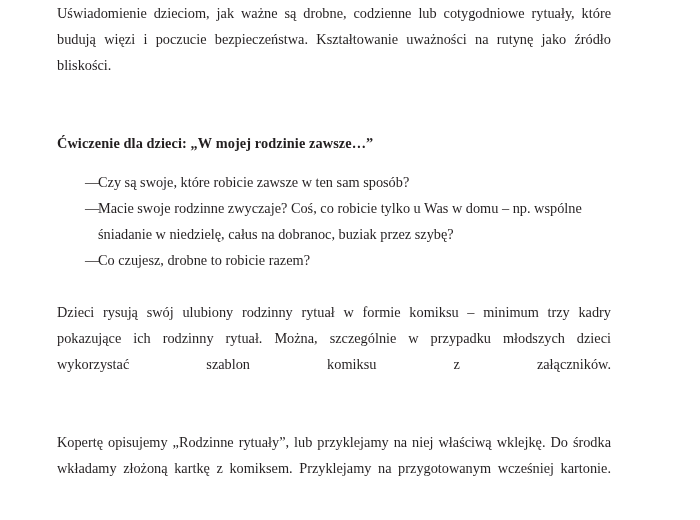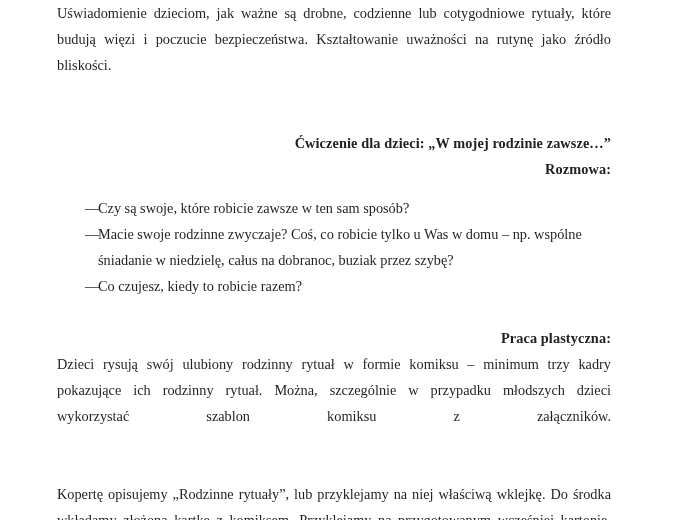--- a/index.html
+++ b/index.html
@@ -49,21 +49,21 @@
     content: "";
     display: inline-block;
     width: 100%;
   }
 
   .heading {
     margin: 0;
     font-size: 14.3px;
     line-height: 26px;
     font-weight: bold;
-    text-align: right;
+    text-align: left;
     letter-spacing: 0.1px;
   }
 
   
   .gap-1 { height: 26px; }
   .gap-half { height: 13px; }
 
   
   .dash-list {
     list-style: none;
@@ -96,42 +96,40 @@
 
 <div class="page">
   <div class="col">
 
     <p class="para">Uświadomienie dzieciom, jak ważne są drobne, codzienne lub cotygodniowe rytuały, które budują więzi i poczucie bezpieczeństwa. Kształtowanie uważności na rutynę jako źródło bliskości.</p>
 
     <div class="gap-1"></div>
 
     <p class="heading">Ćwiczenie dla dzieci: „W mojej rodzinie zawsze…”</p>
 
-    <p class="heading">Rozmowa:</p>
 
     <div class="gap-half"></div>
 
     <ul class="dash-list">
       <li class="dash-item">
         <span class="dash">—</span>
         <span class="dash-text">Czy są swoje, które robicie zawsze w ten sam sposób?</span>
       </li>
       <li class="dash-item">
         <span class="dash">—</span>
         <span class="dash-text">Macie swoje rodzinne zwyczaje? Coś, co robicie tylko u Was w domu – np. wspólne śniadanie w niedzielę, całus na dobranoc, buziak przez szybę?</span>
       </li>
       <li class="dash-item">
         <span class="dash">—</span>
-        <span class="dash-text">Co czujesz, kiedy to robicie razem?</span>
+        <span class="dash-text">Co czujesz, drobne to robicie razem?</span>
       </li>
     </ul>
 
     <div class="gap-1"></div>
 
-    <p class="heading">Praca plastyczna:</p>
 
     <p class="para">Dzieci rysują swój ulubiony rodzinny rytuał w formie komiksu – minimum trzy kadry pokazujące ich rodzinny rytuał. Można, szczególnie w przypadku młodszych dzieci wykorzystać szablon komiksu z załączników.</p>
 
     <div class="gap-1"></div>
 
 
     <p class="para">Kopertę opisujemy „Rodzinne rytuały”, lub przyklejamy na niej właściwą wklejkę. Do środka wkładamy złożoną kartkę z komiksem. Przyklejamy na przygotowanym wcześniej kartonie.</p>
 
   </div>
 </div>

